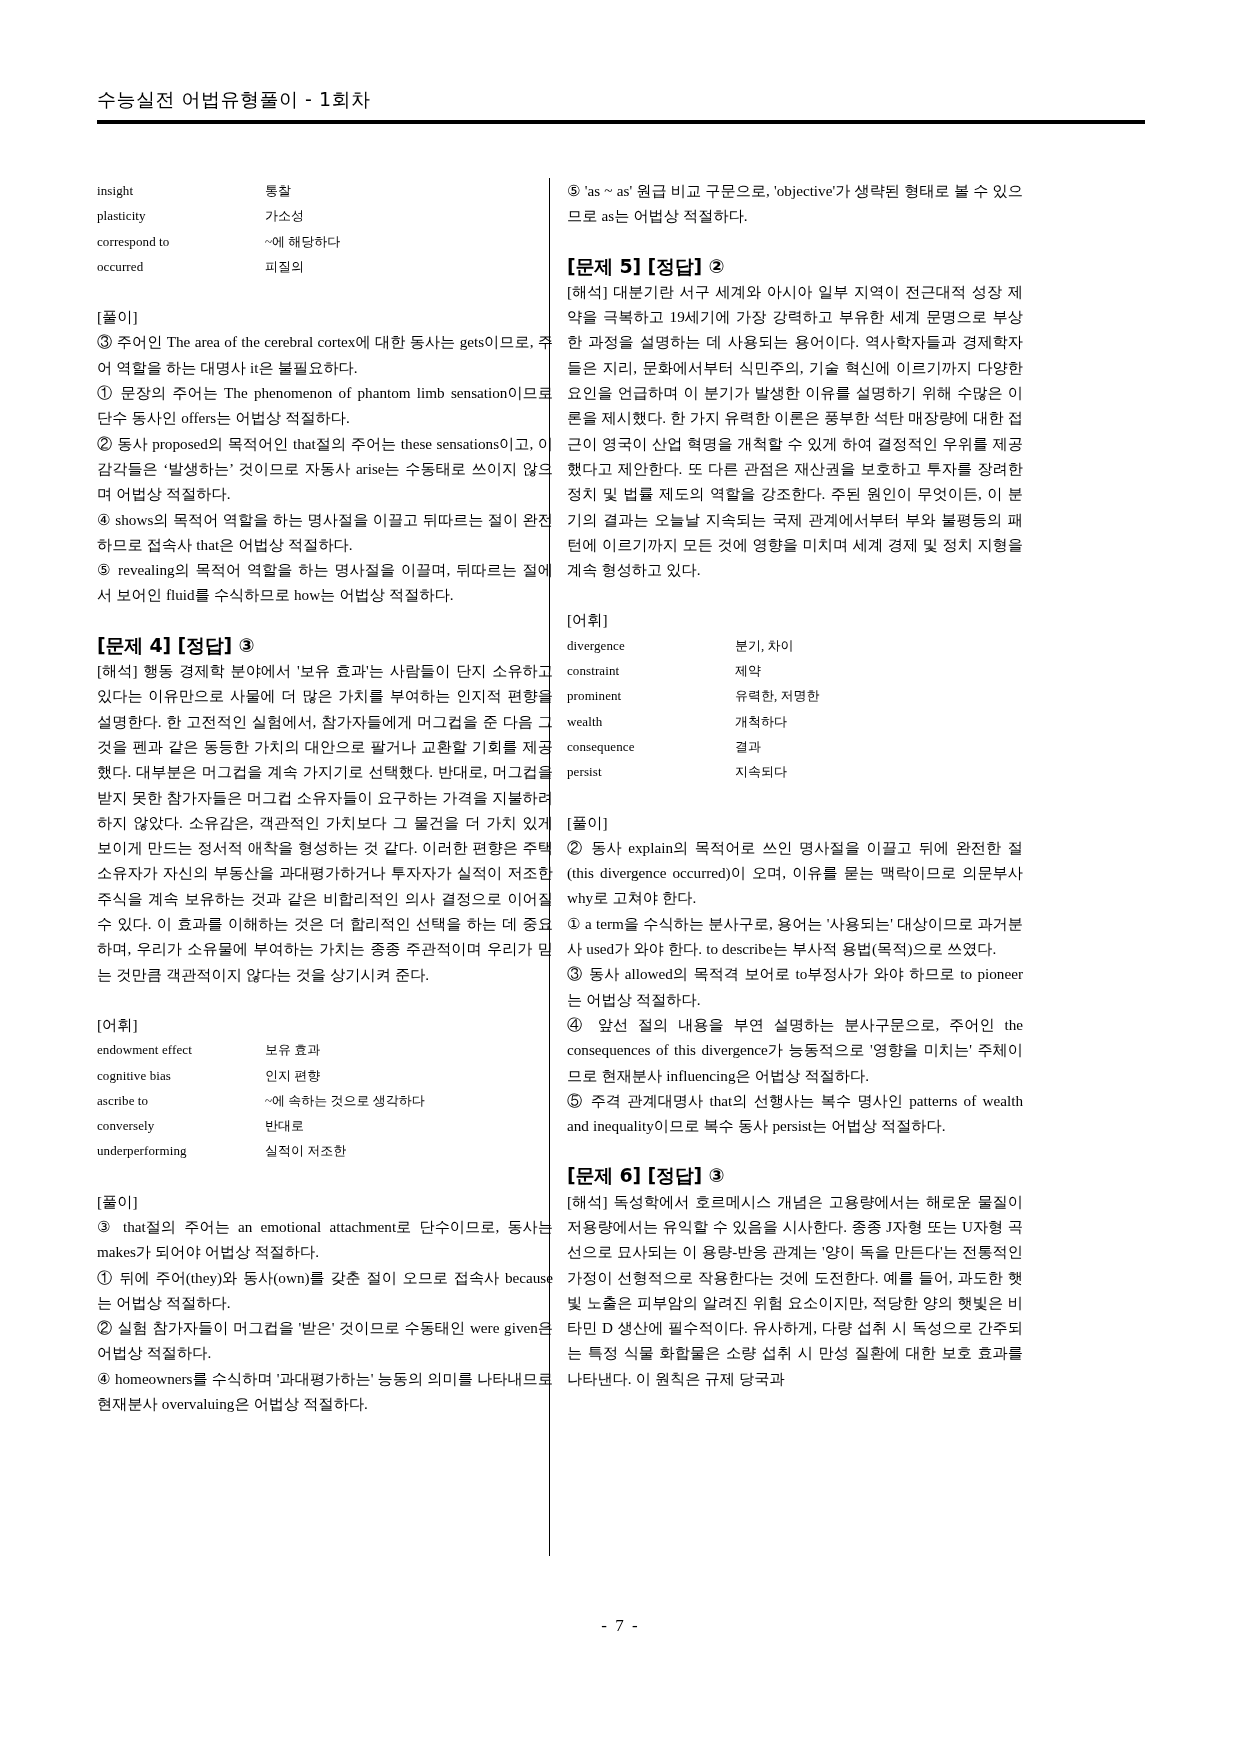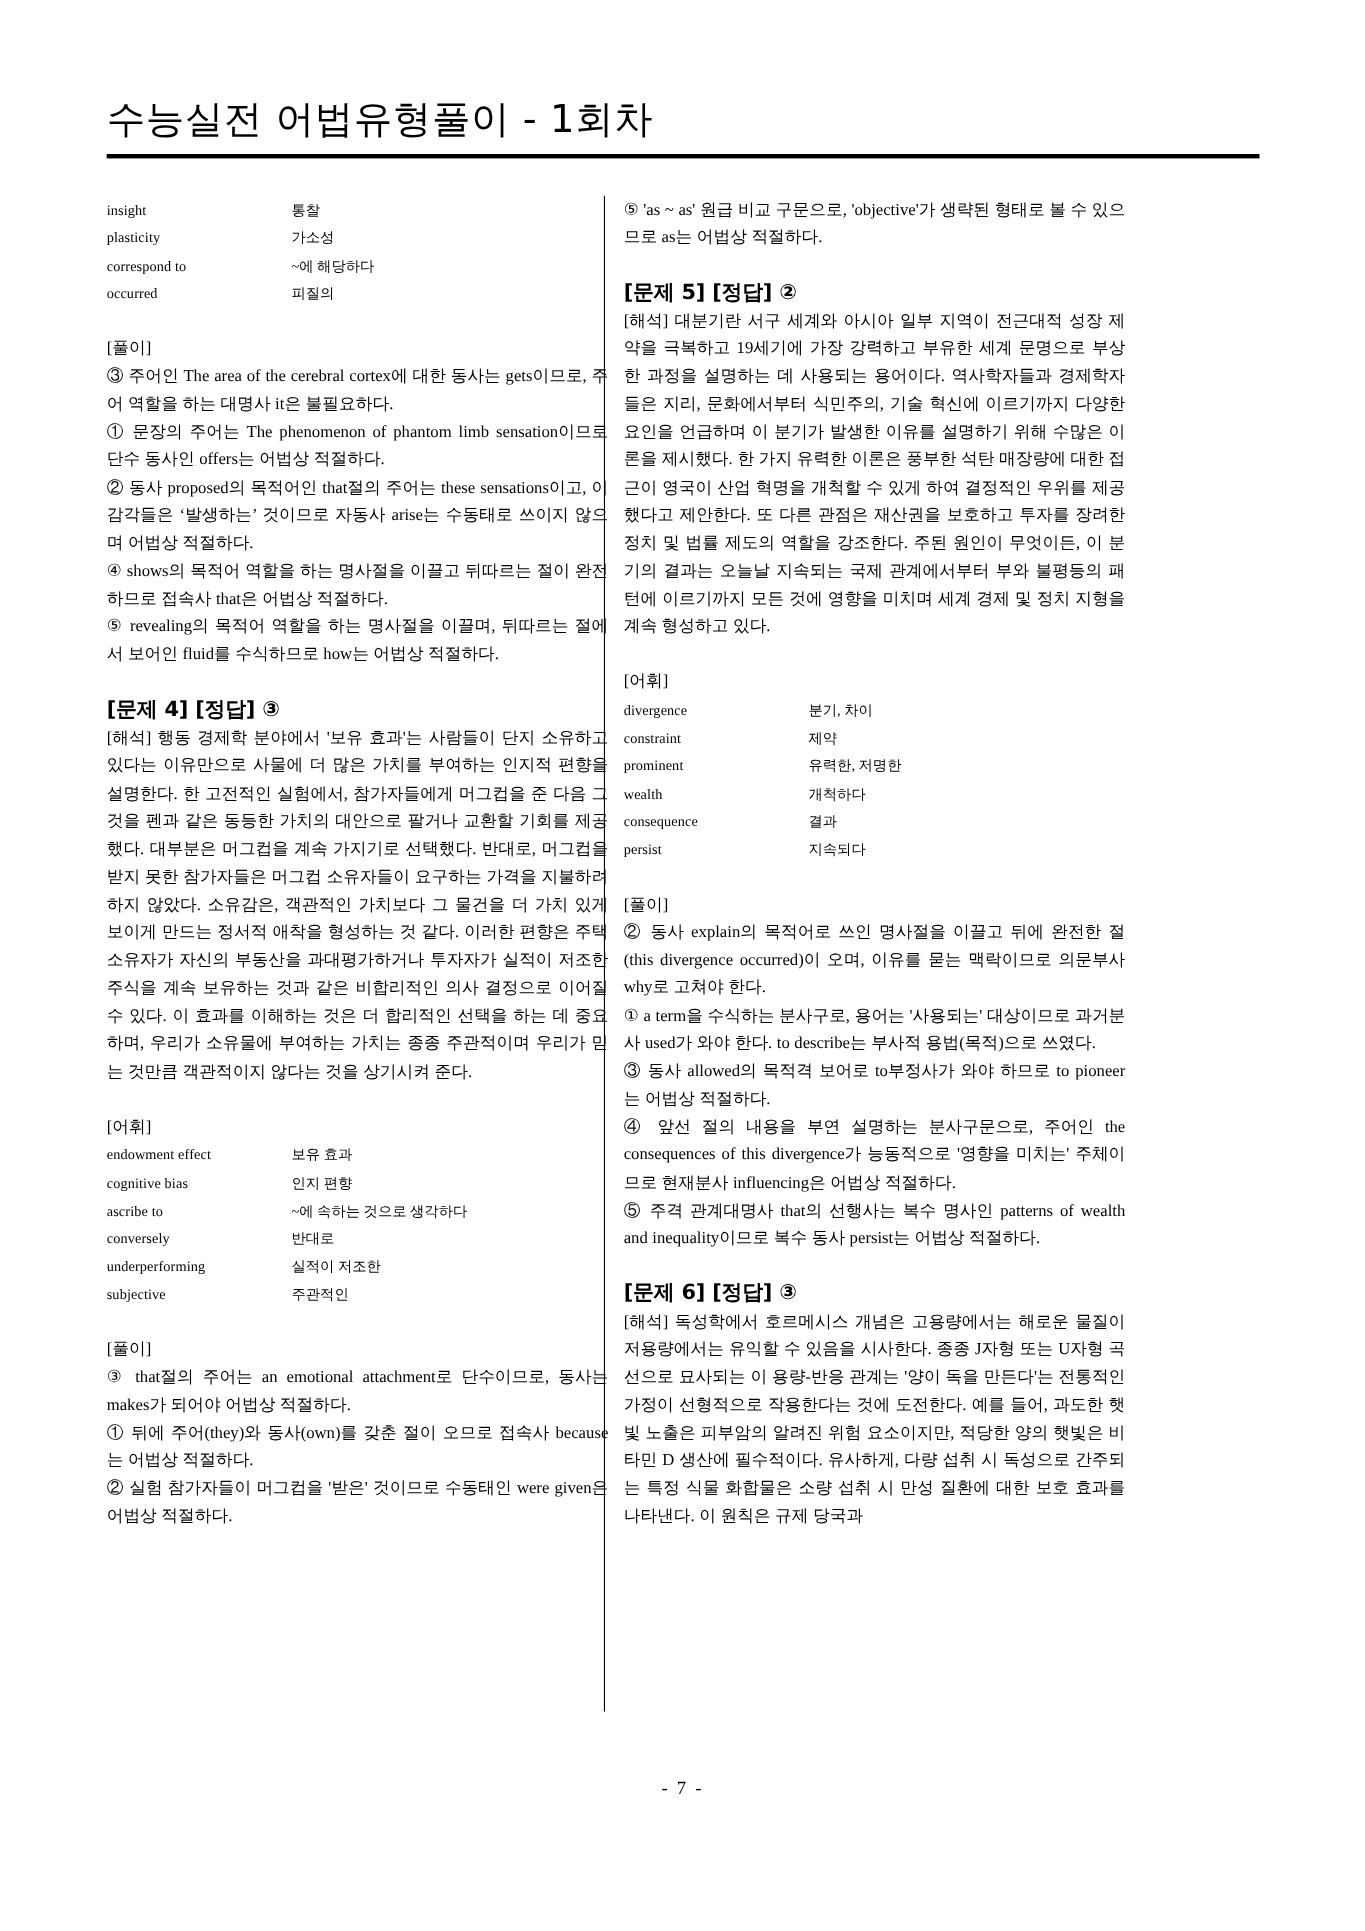--- a/index.html
+++ b/index.html
@@ -25,21 +25,21 @@
 
   
   .header {
     position: absolute;
     left: 97px;
     top: 88px;
     width: 1048px;
   }
   .header-title {
     font-family: "DejaVu Sans", "Liberation Sans", sans-serif;
-    font-size: 35px;
+    font-size: 19px;
     font-weight: 500;
     letter-spacing: 0.5px;
     line-height: 1.25;
     white-space: nowrap;
   }
   .header-rule {
     margin-top: 8px;
     border-top: 4px solid #000;
     width: 1048px;
   }
@@ -194,33 +194,30 @@
             <td class="gloss">~에 속하는 것으로 생각하다</td>
           </tr>
           <tr>
             <td class="term">conversely</td>
             <td class="gloss">반대로</td>
           </tr>
           <tr>
             <td class="term">underperforming</td>
             <td class="gloss">실적이 저조한</td>
           </tr>
-          <tr>
-            <td class="term">subjective</td>
-            <td class="gloss">주관적인</td>
-          </tr>
         </tbody>
       </table>
 
       <div class="spacer"></div>
 
       <p class="seclabel">[풀이]</p>
       <p class="para">③ that절의 주어는 an emotional attachment로 단수이므로, 동사는 makes가 되어야 어법상 적절하다.</p>
       <p class="para">① 뒤에 주어(they)와 동사(own)를 갖춘 절이 오므로 접속사 because는 어법상 적절하다.</p>
       <p class="para">② 실험 참가자들이 머그컵을 '받은' 것이므로 수동태인 were given은 어법상 적절하다.</p>
+      <p class="para">④ homeowners를 수식하며 '과대평가하는' 능동의 의미를 나타내므로 현재분사 overvaluing은 어법상 적절하다.</p>
 
     </div>
 
     <div class="col col-right">
 
       <p class="para">⑤ 'as ~ as' 원급 비교 구문으로, 'objective'가 생략된 형태로 볼 수 있으므로 as는 어법상 적절하다.</p>
 
       <div class="spacer"></div>
 
       <p class="qhead">[문제 5] [정답] ②</p>

